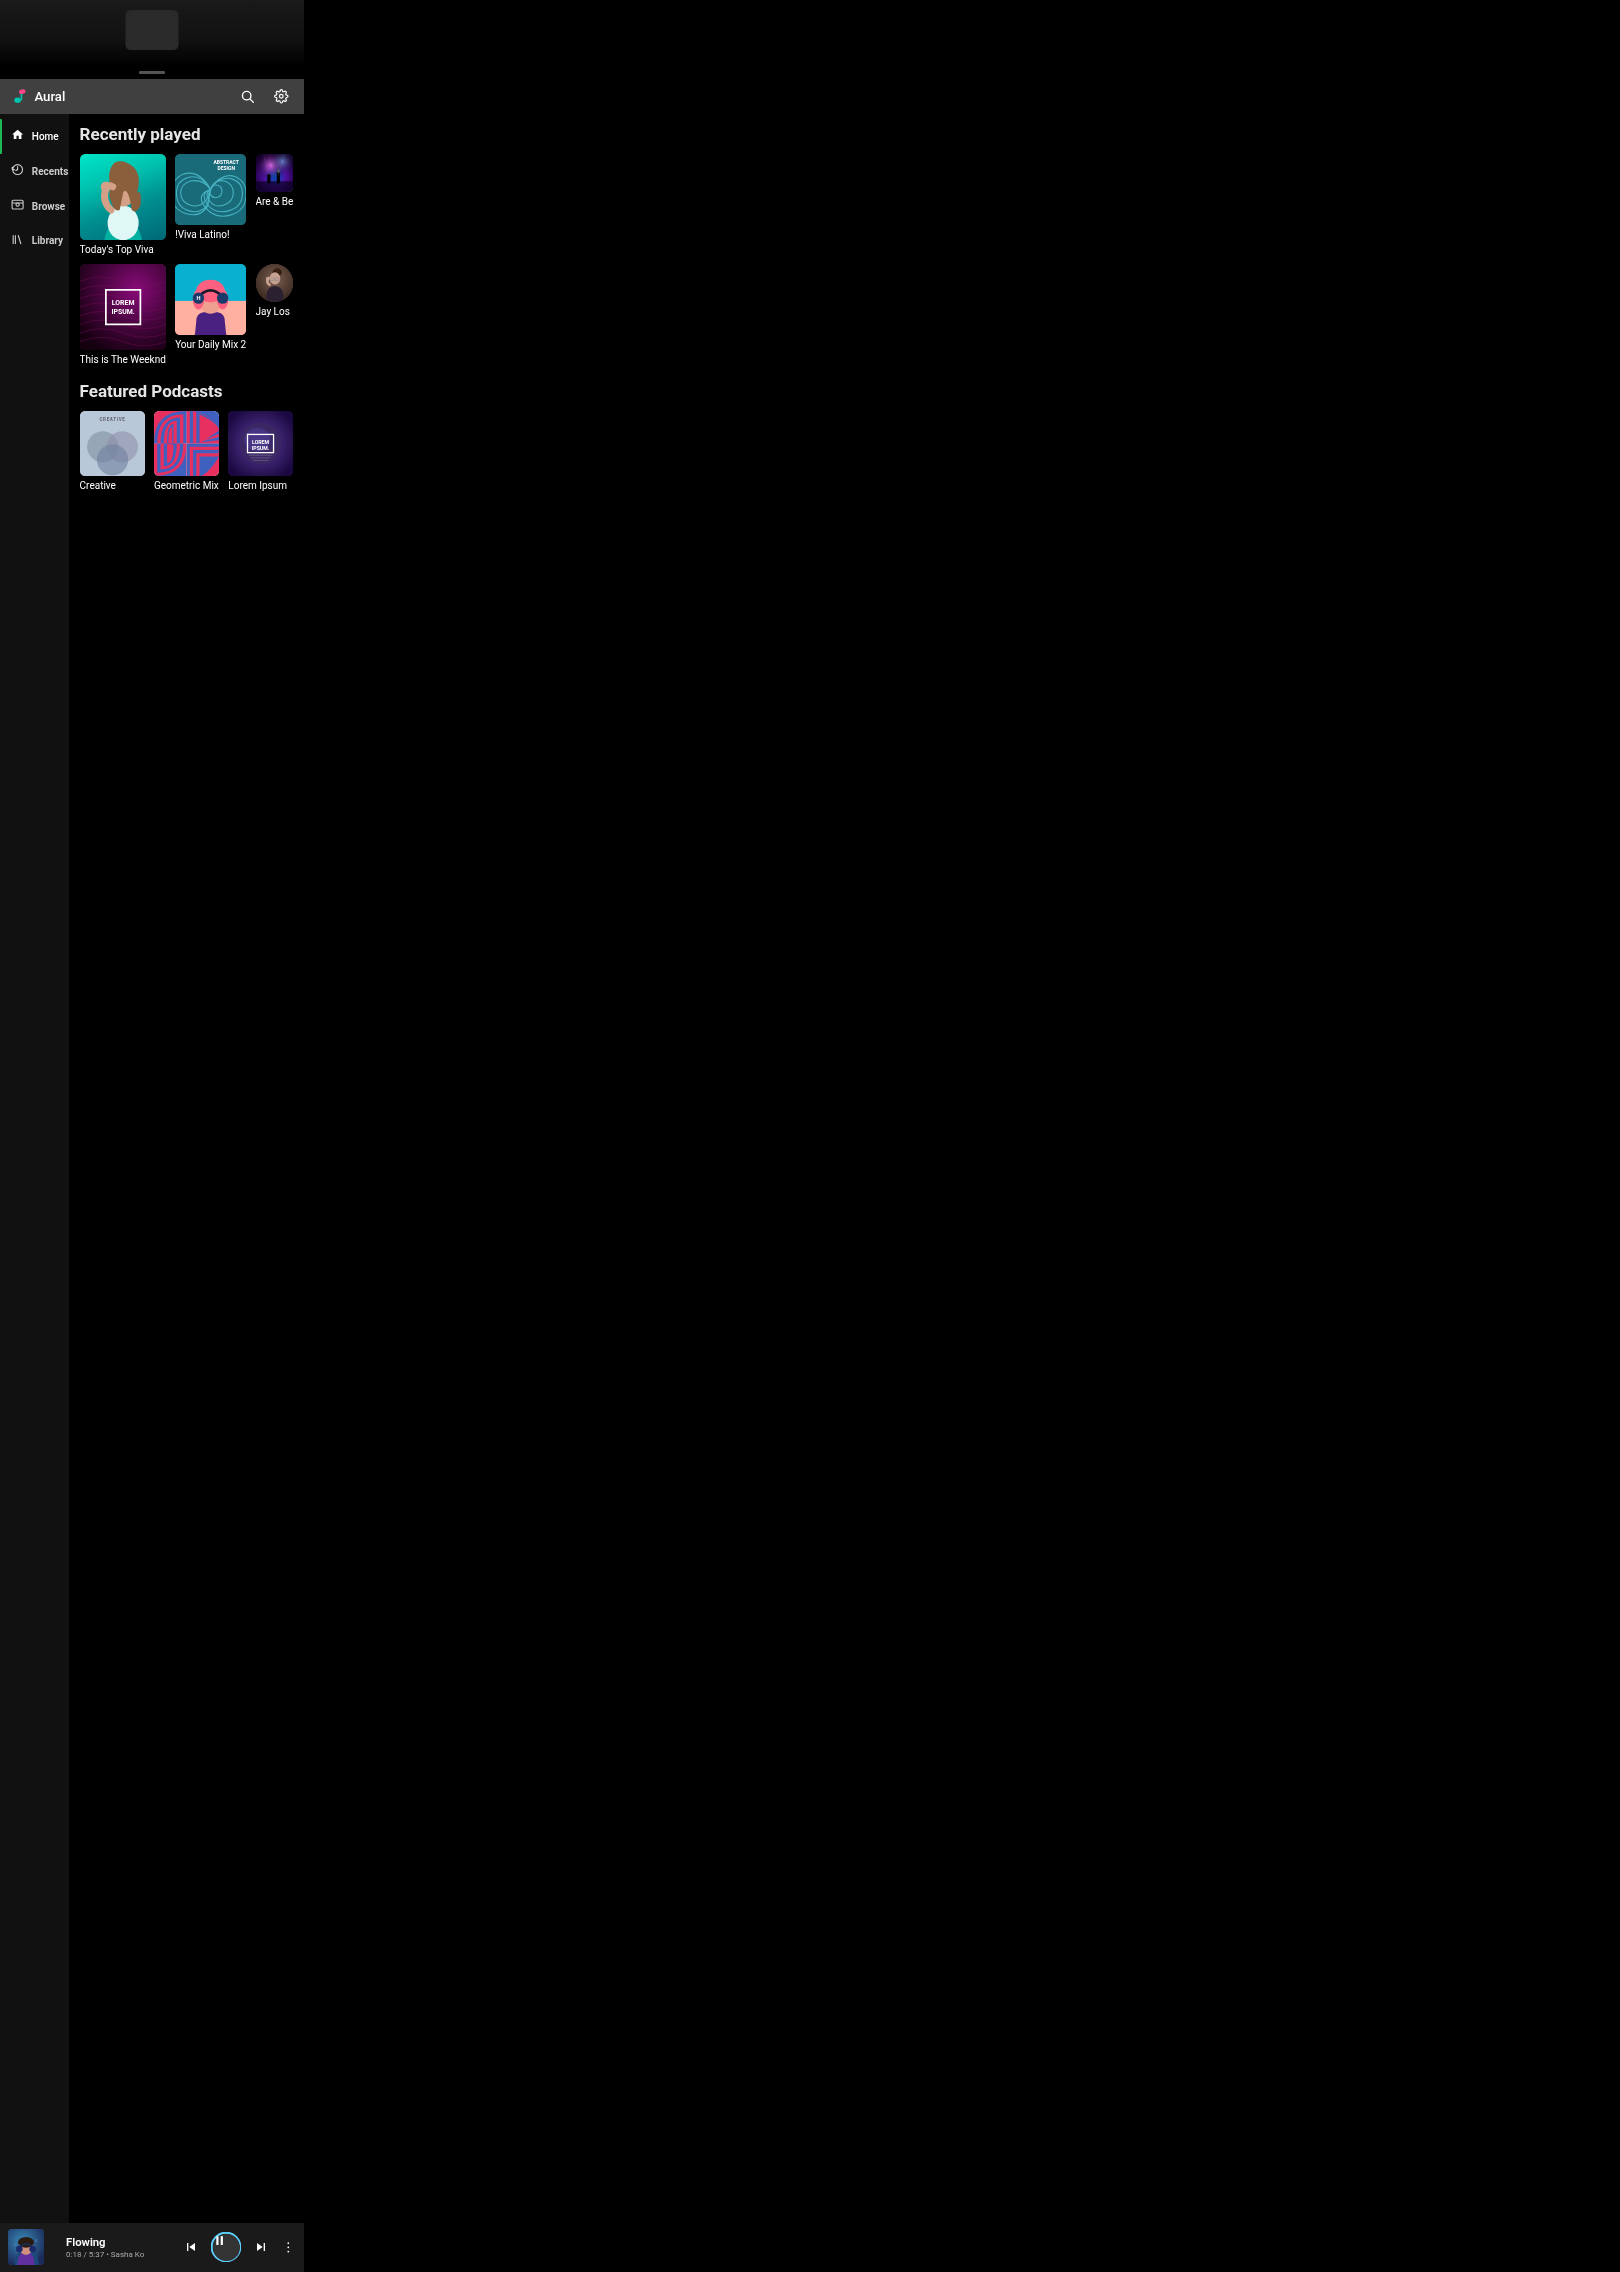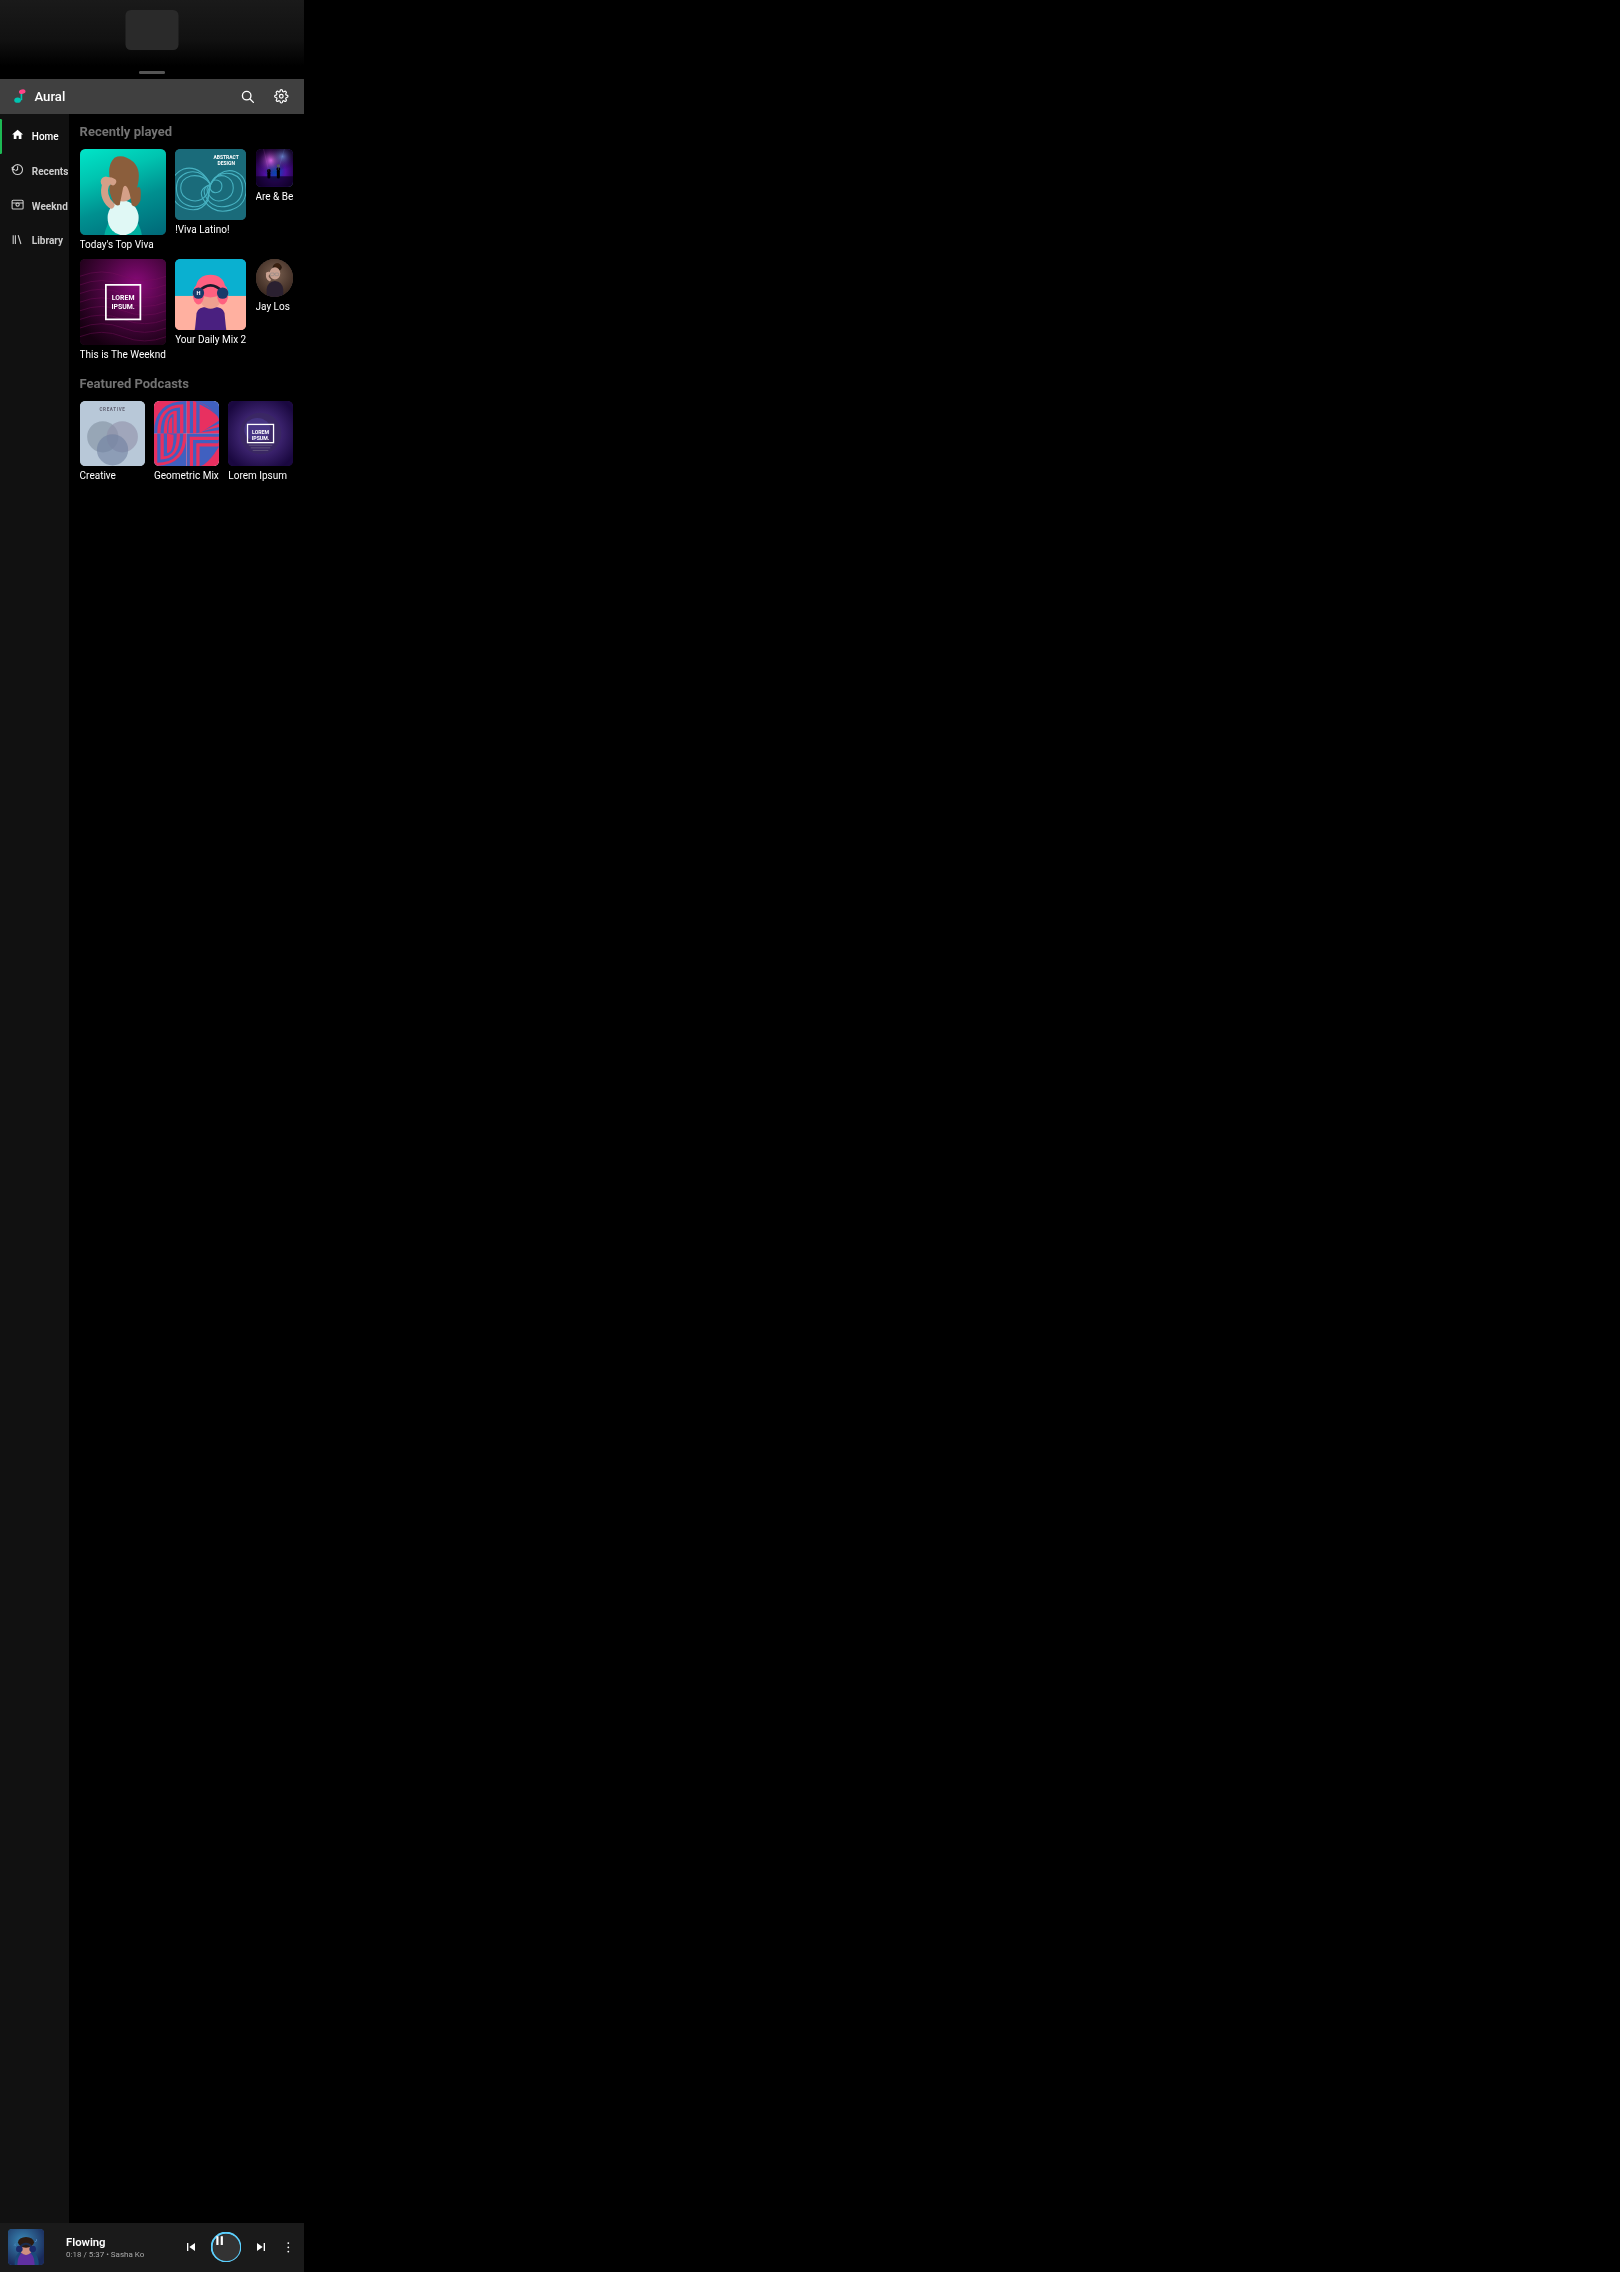--- a/index.html
+++ b/index.html
@@ -142,24 +142,24 @@
     }
 
     
     .content-area {
       flex: 1;
       background: #000;
       overflow-y: auto;
       padding: 10.6px;
     }
     .section-title {
-      font-size: 13px;
+      font-size: 17px;
       font-weight: 700;
       margin-bottom: 9.3px;
-      color: #737373;
+      color: #e5e5e5;
     }
 
     
     .cards-grid {
       display: grid;
       grid-template-columns: repeat(3, 1fr);
       gap: 9.3px;
       margin-bottom: 16px;
     }
     .card {
@@ -446,21 +446,21 @@
       </div>
 
       <div class="sidebar-item">
         <span class="sidebar-icon">
           <svg width="13.2" height="13.2" viewBox="0 0 24 24" fill="none" stroke="#ccc" stroke-width="2">
             <rect x="2" y="4" width="20" height="16" rx="2"></rect>
             <circle cx="12" cy="12" r="3"></circle>
             <line x1="2" y1="9" x2="22" y2="9"></line>
           </svg>
         </span>
-        <span>Weeknd</span>
+        <span>Browse</span>
       </div>
 
       <div class="sidebar-item">
         <span class="sidebar-icon">
           <svg width="13.2" height="13.2" viewBox="0 0 24 24" fill="none" stroke="#ccc" stroke-width="2">
             <line x1="4" y1="4" x2="4" y2="20"></line>
             <line x1="8" y1="4" x2="8" y2="20"></line>
             <path d="M13 4l5 16"></path>
           </svg>
         </span>

